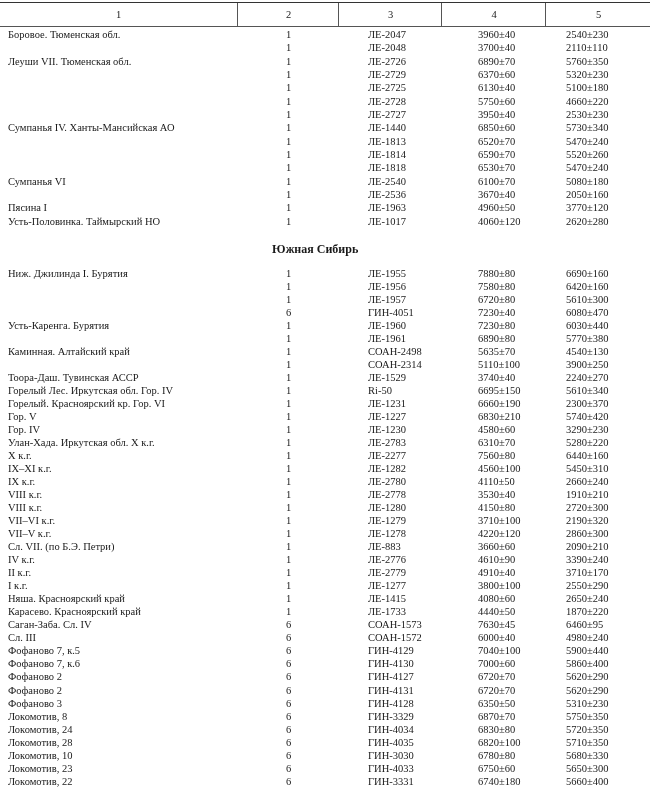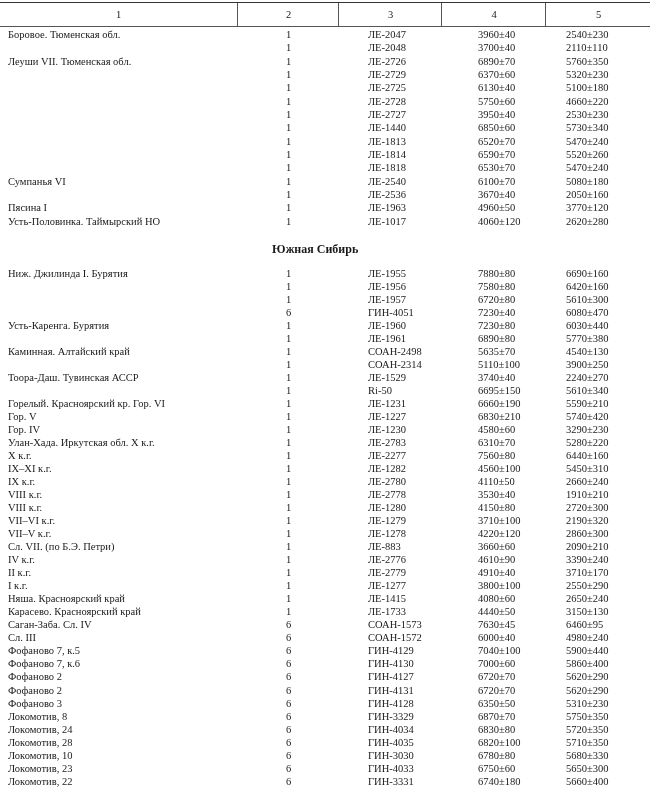--- a/index.html
+++ b/index.html
@@ -82,20 +82,21 @@
         <span class="cell n5">4660±220</span>
       </div>
       <div class="row">
         <span class="cell name"></span>
         <span class="cell n2">1</span>
         <span class="cell n3">ЛЕ-2727</span>
         <span class="cell n4">3950±40</span>
         <span class="cell n5">2530±230</span>
       </div>
       <div class="row">
+        <span class="cell name">Сумпанья IV. Ханты-Мансийская АО</span>
         <span class="cell n2">1</span>
         <span class="cell n3">ЛЕ-1440</span>
         <span class="cell n4">6850±60</span>
         <span class="cell n5">5730±340</span>
       </div>
       <div class="row">
         <span class="cell name"></span>
         <span class="cell n2">1</span>
         <span class="cell n3">ЛЕ-1813</span>
         <span class="cell n4">6520±70</span>
@@ -205,31 +206,32 @@
         <span class="cell n5">3900±250</span>
       </div>
       <div class="row s2">
         <span class="cell name">Тоора-Даш. Тувинская АССР</span>
         <span class="cell n2">1</span>
         <span class="cell n3">ЛЕ-1529</span>
         <span class="cell n4">3740±40</span>
         <span class="cell n5">2240±270</span>
       </div>
       <div class="row s2">
+        <span class="cell name">Горелый Лес. Иркутская обл. Гор. IV</span>
         <span class="cell n2">1</span>
         <span class="cell n3">Ri-50</span>
         <span class="cell n4">6695±150</span>
         <span class="cell n5">5610±340</span>
       </div>
       <div class="row s2">
         <span class="cell name">Горелый. Красноярский кр. Гор. VI</span>
         <span class="cell n2">1</span>
         <span class="cell n3">ЛЕ-1231</span>
         <span class="cell n4">6660±190</span>
-        <span class="cell n5">5590±210</span>
+        <span class="cell n5">2300±370</span>
       </div>
       <div class="row s2">
         <span class="cell name">Гор. V</span>
         <span class="cell n2">1</span>
         <span class="cell n3">ЛЕ-1227</span>
         <span class="cell n4">6830±210</span>
         <span class="cell n5">5740±420</span>
       </div>
       <div class="row s2">
         <span class="cell name">Гор. IV</span>
@@ -327,21 +329,21 @@
         <span class="cell n2">1</span>
         <span class="cell n3">ЛЕ-1415</span>
         <span class="cell n4">4080±60</span>
         <span class="cell n5">2650±240</span>
       </div>
       <div class="row s2">
         <span class="cell name">Карасево. Красноярский край</span>
         <span class="cell n2">1</span>
         <span class="cell n3">ЛЕ-1733</span>
         <span class="cell n4">4440±50</span>
-        <span class="cell n5">3150±130</span>
+        <span class="cell n5">1870±220</span>
       </div>
       <div class="row s2">
         <span class="cell name">Саган-Заба. Сл. IV</span>
         <span class="cell n2">6</span>
         <span class="cell n3">СОАН-1573</span>
         <span class="cell n4">7630±45</span>
         <span class="cell n5">6460±95</span>
       </div>
       <div class="row s2">
         <span class="cell name">Сл. III</span>

